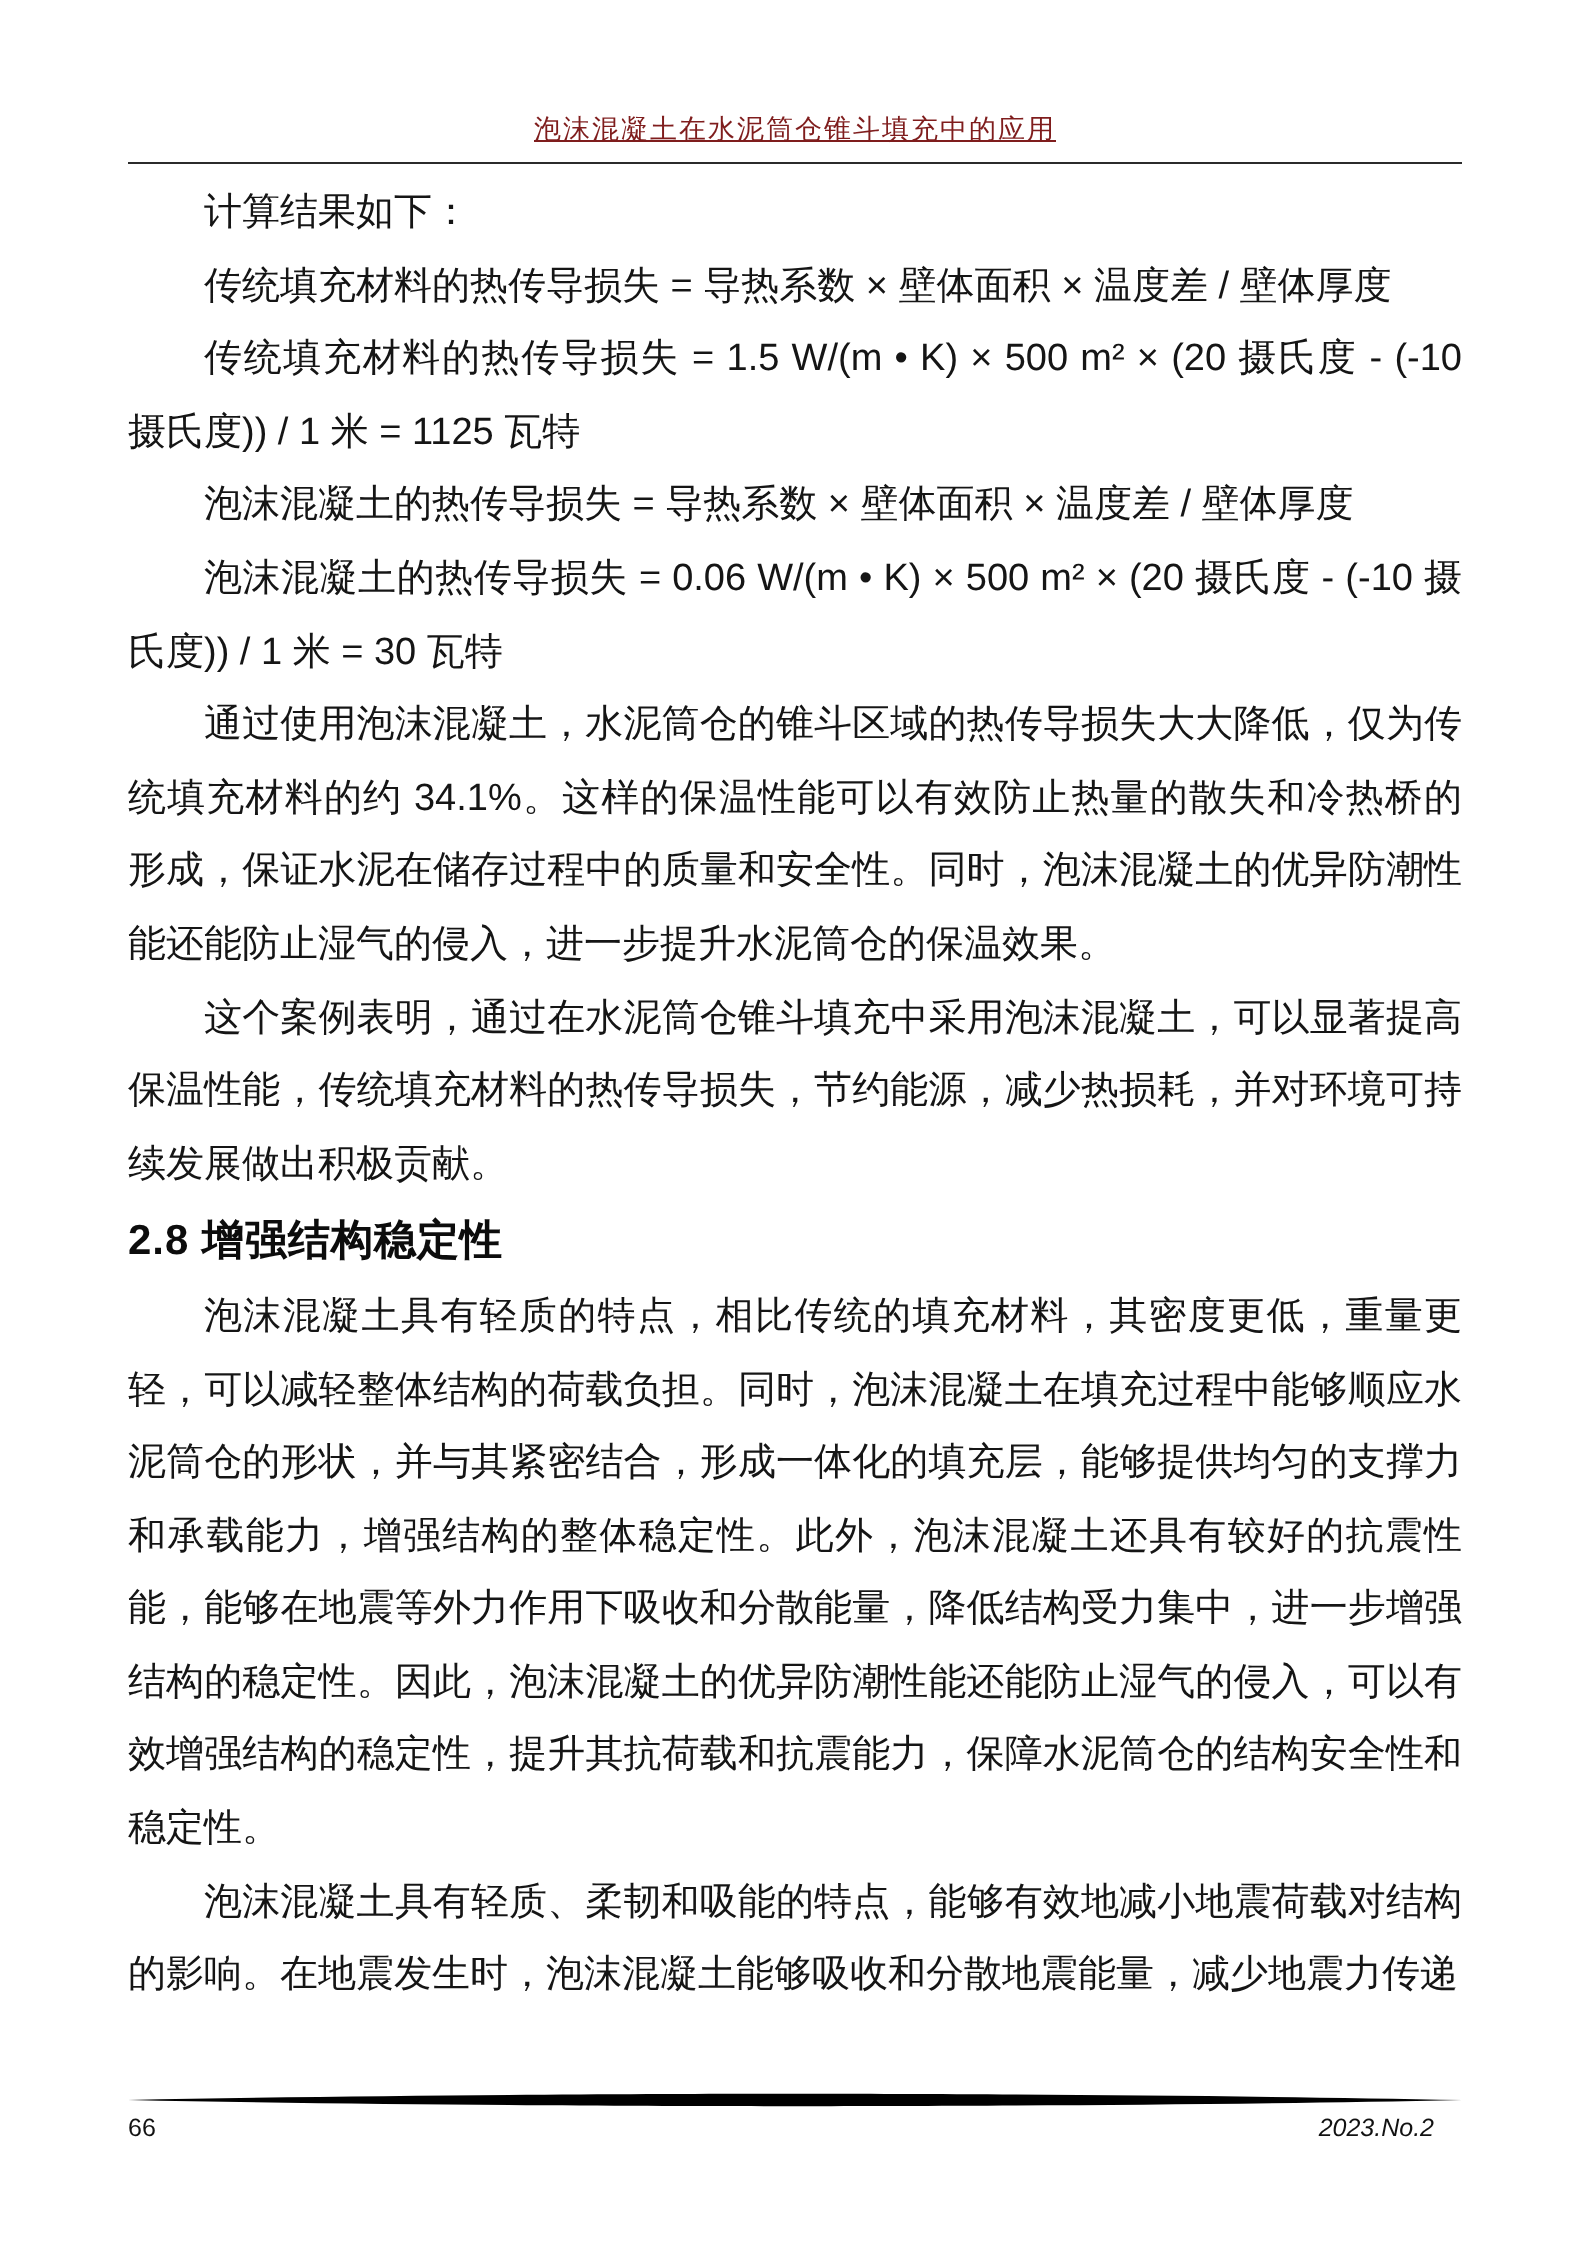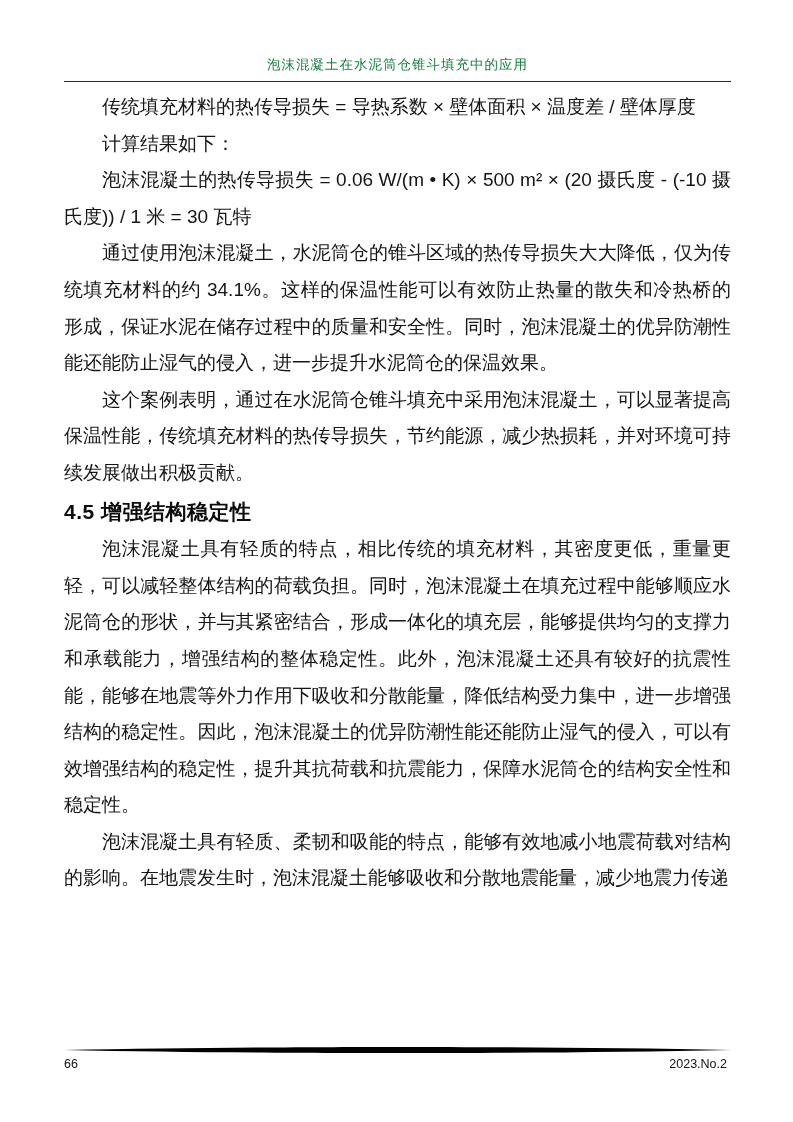--- a/index.html
+++ b/index.html
@@ -17,21 +17,22 @@
     font-family: "Liberation Sans", "DejaVu Sans", sans-serif;
     color: #151515;
     overflow: hidden;
   }
   .doc-header {
     text-align: center;
     font-size: 13.5px;
     letter-spacing: 1px;
     padding-bottom: 7px;
     border-bottom: 1.5px solid #2b2b2b;
-    color: #15803d;
+    color: #7f1d1d;
+    text-decoration: underline;
   }
   .doc-body {
     margin-top: 7px;
     font-size: 19px;
     line-height: 36.6px;
     text-align: justify;
   }
   .para {
     margin: 0;
     text-indent: 2em;
@@ -62,47 +63,50 @@
     font-size: 12.5px;
     color: #111;
     height: 18px;
     line-height: 18px;
   }
   .page-number {
     text-align: left;
   }
   .issue-label {
     position: absolute;
-    right: 4px;
+    right: 14px;
     top: 0;
+    font-style: italic;
   }
 </style>
 </head>
 <body>
 
 <div class="page">
 
   <header class="doc-header">
     <span>泡沫混凝土在水泥筒仓锥斗填充中的应用</span>
   </header>
 
   <main class="doc-body">
+    <p class="para">计算结果如下：</p>
+
     <p class="para">传统填充材料的热传导损失 = 导热系数 × 壁体面积 × 温度差 / 壁体厚度</p>
 
-    <p class="para">计算结果如下：</p>
+    <p class="para">传统填充材料的热传导损失 = 1.5 W/(m • K) × 500 m² × (20 摄氏度 - (-10 摄氏度)) / 1 米 = 1125 瓦特</p>
 
-
+    <p class="para">泡沫混凝土的热传导损失 = 导热系数 × 壁体面积 × 温度差 / 壁体厚度</p>
 
     <p class="para">泡沫混凝土的热传导损失 = 0.06 W/(m • K) × 500 m² × (20 摄氏度 - (-10 摄氏度)) / 1 米 = 30 瓦特</p>
 
     <p class="para">通过使用泡沫混凝土，水泥筒仓的锥斗区域的热传导损失大大降低，仅为传统填充材料的约 34.1%。这样的保温性能可以有效防止热量的散失和冷热桥的形成，保证水泥在储存过程中的质量和安全性。同时，泡沫混凝土的优异防潮性能还能防止湿气的侵入，进一步提升水泥筒仓的保温效果。</p>
 
     <p class="para">这个案例表明，通过在水泥筒仓锥斗填充中采用泡沫混凝土，可以显著提高保温性能，传统填充材料的热传导损失，节约能源，减少热损耗，并对环境可持续发展做出积极贡献。</p>
 
-    <h2 class="sec-heading">4.5 增强结构稳定性</h2>
+    <h2 class="sec-heading">2.8 增强结构稳定性</h2>
 
     <p class="para">泡沫混凝土具有轻质的特点，相比传统的填充材料，其密度更低，重量更轻，可以减轻整体结构的荷载负担。同时，泡沫混凝土在填充过程中能够顺应水泥筒仓的形状，并与其紧密结合，形成一体化的填充层，能够提供均匀的支撑力和承载能力，增强结构的整体稳定性。此外，泡沫混凝土还具有较好的抗震性能，能够在地震等外力作用下吸收和分散能量，降低结构受力集中，进一步增强结构的稳定性。因此，泡沫混凝土的优异防潮性能还能防止湿气的侵入，可以有效增强结构的稳定性，提升其抗荷载和抗震能力，保障水泥筒仓的结构安全性和稳定性。</p>
 
 
     <p class="para">泡沫混凝土具有轻质、柔韧和吸能的特点，能够有效地减小地震荷载对结构的影响。在地震发生时，泡沫混凝土能够吸收和分散地震能量，减少地震力传递</p>
   </main>
 
   <footer class="doc-footer">
     <svg class="footer-divider-svg" viewBox="0 0 667 8" preserveAspectRatio="none" aria-hidden="true">
       <path d="M0,4 C 120,1.6 260,0.9 333,0.9 C 420,0.9 560,1.8 667,4 C 560,6.4 420,7.1 333,7.1 C 260,7.1 120,6.5 0,4 Z" fill="#000000"></path>

